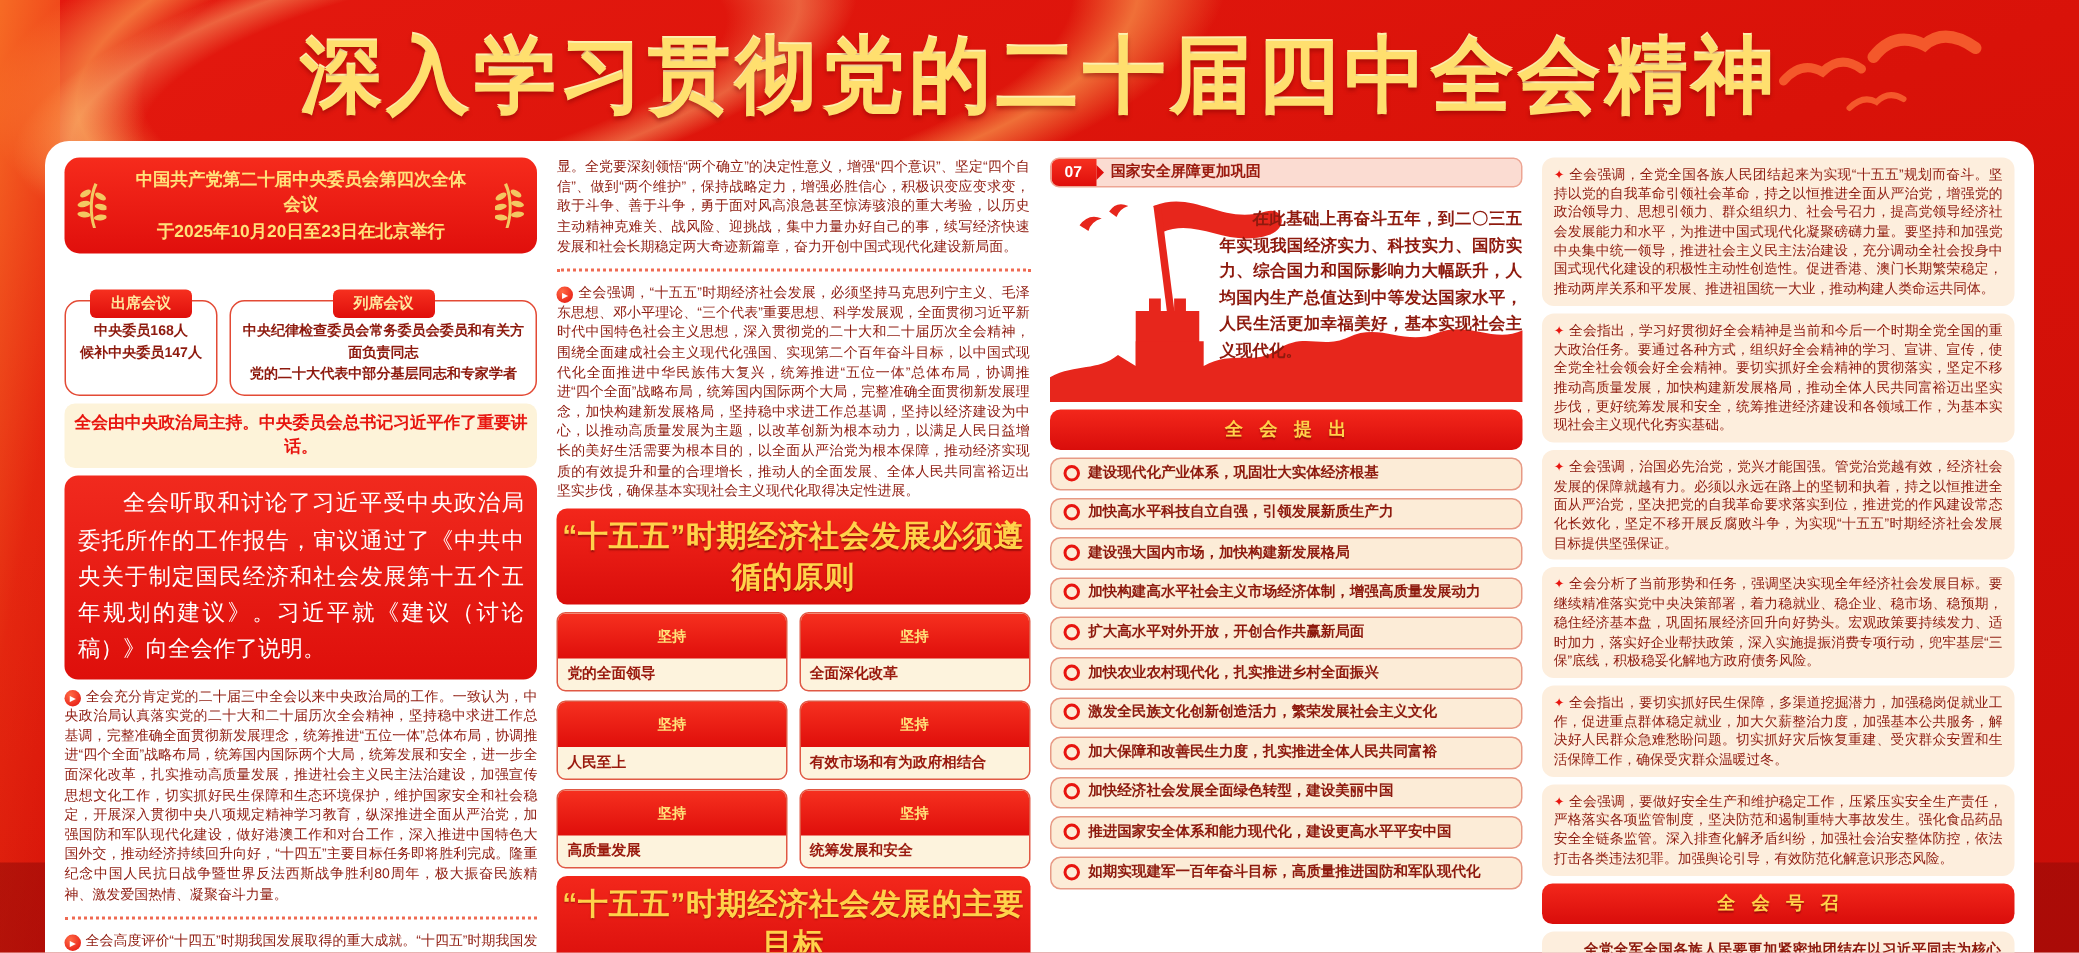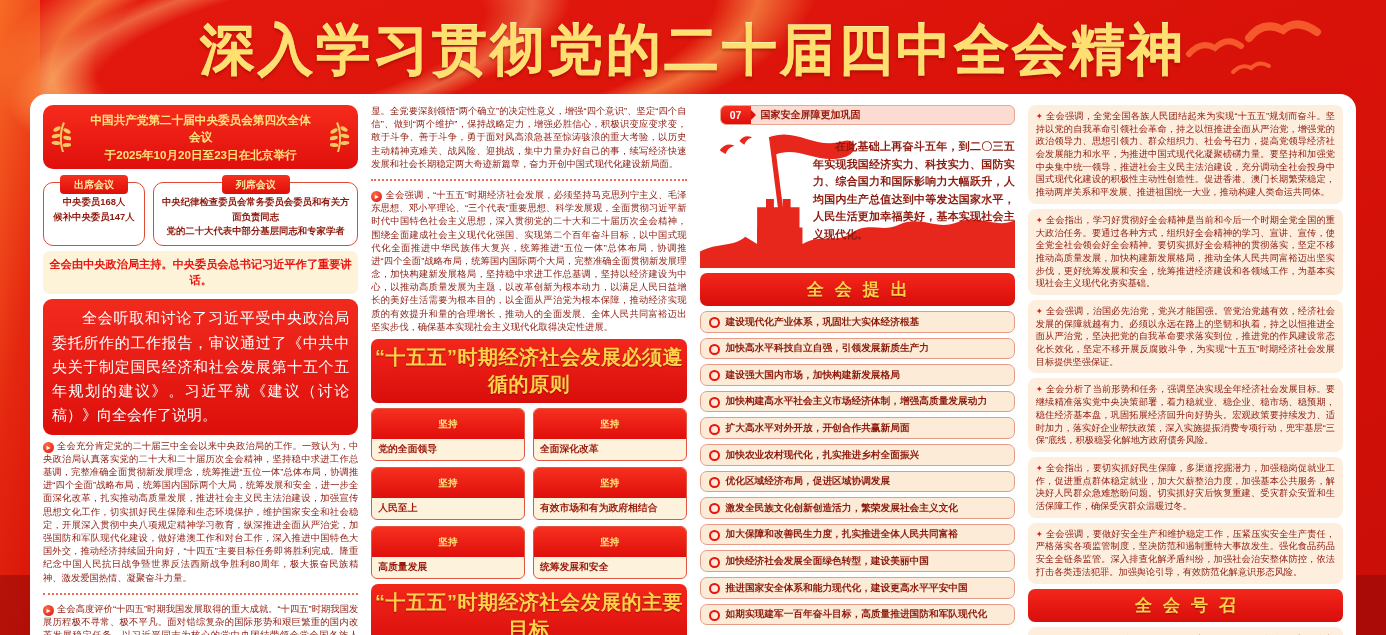--- a/index.html
+++ b/index.html
@@ -35,21 +35,21 @@
   }
   .col{flex:1 1 0;min-width:0;display:flex;flex-direction:column;gap:5px;}
 
   
   .sessionHead{
     background:linear-gradient(180deg,#f62b1c,#e00f0c);border-radius:10px;
     display:flex;align-items:center;gap:16px;padding:6px 8px;
   }
   .sessionHead .tx{flex:1;text-align:center;color:#ffe27a;font-weight:800;font-size:11.6px;line-height:1.5;}
   .laurel{flex:0 0 20px;height:32px;}
-  .attRow{display:flex;gap:8px;margin-top:8px;}
+  .attRow{display:flex;gap:8px;margin-top:26px;}
   .attBox{position:relative;border:1.5px solid #e34a35;border-radius:10px;background:#fff;
     padding:12px 6px 6px;text-align:center;color:#8e1a0e;font-size:9.4px;font-weight:700;line-height:1.55;}
   .attBox.small{flex:0 0 88px;}
   .attBox.wide{flex:1;}
   .attPill{position:absolute;top:-8px;left:50%;transform:translateX(-50%);
     background:linear-gradient(180deg,#f6301f,#df0e0b);color:#ffe9a0;font-weight:800;font-size:10px;
     padding:1.5px 14px;border-radius:4px;white-space:nowrap;}
   .hostNote{background:#fdf3d9;border-radius:7px;padding:6px 5px;color:#e8150f;
     font-weight:800;font-size:11.2px;text-align:center;line-height:1.4;}
   .reportBox{background:linear-gradient(180deg,#f12a1e,#de0f0b);border-radius:9px;color:#ffffff;
@@ -58,44 +58,44 @@
   .para{color:#8e1a0e;font-size:9.3px;line-height:1.42;text-align:justify;}
   .bullet-circle{display:inline-block;width:11px;height:11px;border-radius:50%;
     background:radial-gradient(circle at 35% 30%,#ff6a45,#e30f0c);color:#fff;font-size:8px;line-height:11px;
     text-align:center;vertical-align:-1px;margin-right:3px;font-weight:700;}
   .dotted{border:0;border-top:2px dotted #ef6a52;margin:3px 0;}
 
   
   .banner{background:linear-gradient(180deg,#f3271b,#d90d0b);border-radius:7px;text-align:center;
     color:#ffd24a;font-weight:900;padding:5px 2px;font-size:20px;letter-spacing:.5px;
     text-shadow:0 1px 1px rgba(90,0,0,.5);}
-  .banner.spread{font-size:17px;letter-spacing:11px;text-indent:11px;padding:5px 0;}
+  .banner.spread{font-size:12px;letter-spacing:11px;text-indent:11px;padding:5px 0;}
 
   
   .prinGrid{display:grid;grid-template-columns:1fr 1fr;gap:6px 8px;}
   .prin{display:flex;align-items:stretch;border:1px solid #e05844;border-radius:6px;background:#fdf3dd;overflow:hidden;flex-direction:column;}
   .prinTag{flex:0 0 30px;background:linear-gradient(180deg,#f6301f,#df0e0b);color:#ffe27a;font-weight:800;
     font-size:9.5px;display:flex;align-items:center;justify-content:center;}
   .prinLabel{padding:4px 6px;color:#9a1a0e;font-weight:800;font-size:9.8px;display:flex;align-items:center;}
 
   
-  .goalRow{display:flex;align-items:center;background:#fbdcd2;border:1px solid #eda593;border-radius:6px;overflow:hidden;margin-left:20px;}
+  .goalRow{display:flex;align-items:center;background:#fbdcd2;border:1px solid #eda593;border-radius:6px;overflow:hidden;}
   .goalNum{flex:0 0 30px;background:linear-gradient(180deg,#f6301f,#df0e0b);color:#fff;font-weight:800;
     font-size:10.5px;text-align:center;padding:3px 0;position:relative;}
   .goalNum::after{content:"";position:absolute;right:-5px;top:50%;margin-top:-5px;
     border-left:5px solid #df0e0b;border-top:5px solid transparent;border-bottom:5px solid transparent;}
   .goalText{padding:0 6px 0 10px;color:#9a1a0e;font-weight:800;font-size:10px;line-height:1.25;}
 
   
   .illus{position:relative;height:138px;}
   .illus svg{position:absolute;left:0;bottom:0;width:100%;height:100%;}
   .vision{position:relative;z-index:1;margin-left:36%;margin-top:8px;color:#8e1a0e;
     font-size:11px;line-height:1.6;text-align:justify;text-indent:2em;font-weight:600;}
 
-  .propRow{display:flex;align-items:flex-end;gap:6px;background:#fcecd7;border:1px solid #e79a85;
+  .propRow{display:flex;align-items:flex-start;gap:6px;background:#fcecd7;border:1px solid #e79a85;
     border-radius:7px;padding:3.5px 8px;}
   .ring{flex:0 0 7px;width:7px;height:7px;border:2px solid #e8150f;border-radius:50%;}
   .propText{color:#8e1a0e;font-weight:800;font-size:9.7px;line-height:1.3;}
 
   
   .p4{background:#fdeedd;border-radius:8px;padding:5px 8px;color:#8e1a0e;
     font-size:9.2px;line-height:1.38;text-align:justify;}
   .diamond{color:#e8150f;font-size:8.5px;margin-right:3px;}
   .callBox{background:#fdeedd;border-radius:8px;padding:6px 9px;color:#8e1a0e;
     font-size:9.6px;line-height:1.5;text-align:justify;text-indent:2em;font-weight:600;}
@@ -276,24 +276,20 @@
     <div class="propRow">
         <span class="ring"></span>
         <span class="propText">扩大高水平对外开放，开创合作共赢新局面</span>
       </div>
     <div class="propRow">
         <span class="ring"></span>
         <span class="propText">加快农业农村现代化，扎实推进乡村全面振兴</span>
       </div>
     <div class="propRow">
         <span class="ring"></span>
-        <span class="propText">优化区域经济布局，促进区域协调发展</span>
-      </div>
-    <div class="propRow">
-        <span class="ring"></span>
         <span class="propText">激发全民族文化创新创造活力，繁荣发展社会主义文化</span>
       </div>
     <div class="propRow">
         <span class="ring"></span>
         <span class="propText">加大保障和改善民生力度，扎实推进全体人民共同富裕</span>
       </div>
     <div class="propRow">
         <span class="ring"></span>
         <span class="propText">加快经济社会发展全面绿色转型，建设美丽中国</span>
       </div>

